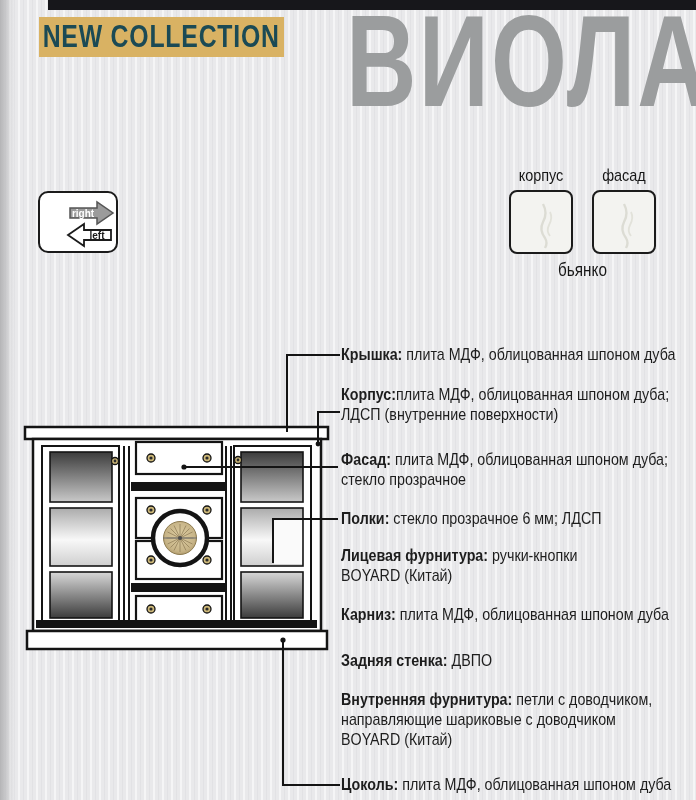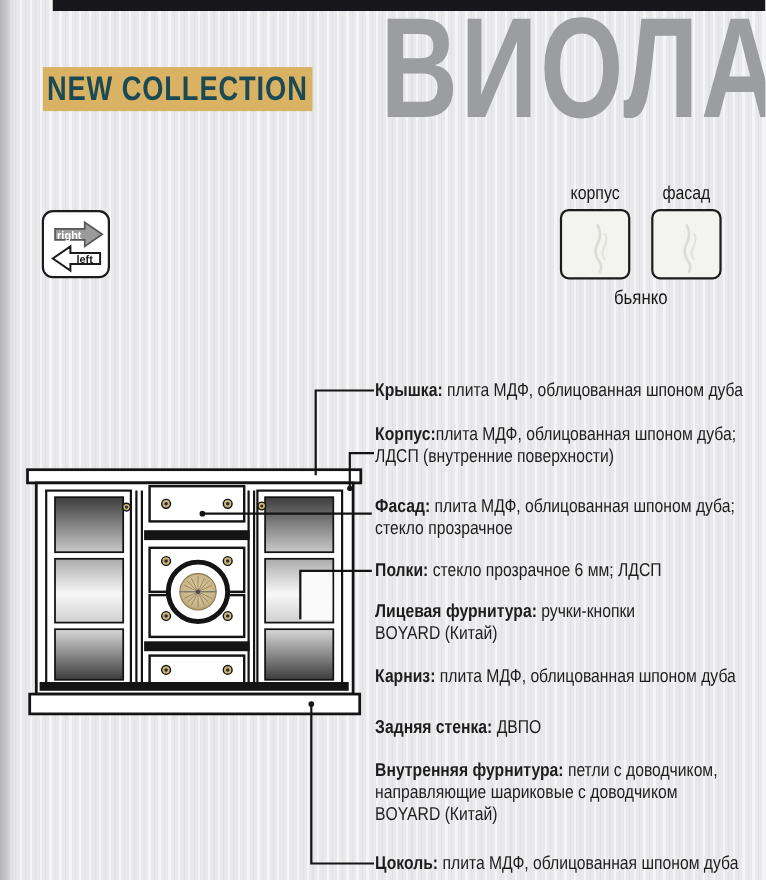--- a/index.html
+++ b/index.html
@@ -17,22 +17,22 @@
     background:linear-gradient(90deg,#b4b4b6,rgba(233,233,235,0));}
   .topbar{position:absolute;left:48px;top:0;width:648px;height:10px;background:#17171b;}
   .badge{position:absolute;left:39px;top:17px;width:245px;height:40px;
     display:flex;align-items:center;justify-content:center;}
   .badge-text{font-size:31px;font-weight:700;letter-spacing:1px;
     transform:scaleX(.8);transform-origin:center;white-space:nowrap;}
   .title{position:absolute;left:346px;top:-4px;font-size:130px;line-height:130px;
     font-weight:700;letter-spacing:3px;transform:scaleX(.75);transform-origin:left top;
     white-space:nowrap;}
   
-  .rev-icon{position:absolute;left:38px;top:191px;width:62px;height:62px;background:#fff;
-    border:2.5px solid #1b1b1b;border-radius:10px;box-sizing:border-box;}
+  .rev-icon{position:absolute;left:38px;top:191px;width:80px;height:62px;background:#fff;
+    border:2.5px solid #1b1b1b;border-radius:10px;box-sizing:border-box;padding-left:20px;}
   
   .swatch{position:absolute;width:64px;height:64px;background:#f3f3f0;border:2.2px solid #1b1b1b;
     border-radius:8px;box-sizing:border-box;overflow:hidden;}
   .swatch.k{left:509px;top:190px;} .swatch.f{left:592px;top:190px;}
   .swatch-label{position:absolute;width:64px;text-align:center;font-size:17px;line-height:18px;
     transform:scaleX(.85);transform-origin:center;white-space:nowrap;color:#161616;}
   .swatch-label.k{left:509px;top:167px;} .swatch-label.f{left:592px;top:167px;}
   .finish-label{position:absolute;left:509px;top:260px;width:147px;text-align:center;
     font-size:18px;transform:scaleX(.85);transform-origin:center;color:#161616;}
   
@@ -43,21 +43,21 @@
   .spec .term{font-weight:700;}
   .spec .line{white-space:nowrap;}
 </style>
 </head>
 <body>
 
 <div class="page">
   <div class="edge-shadow"></div>
   <div class="topbar"></div>
 
-  <div class="badge" id="badge" style="background: rgb(217, 178, 99); margin-top: 44px;">
+  <div class="badge" id="badge" style="background: rgb(217, 178, 99);">
     <span class="badge-text" id="badgeText" style="color: rgb(27, 74, 85);">NEW COLLECTION</span>
   </div>
 
   <div class="title" id="pageTitle" style="color: rgb(155, 157, 158);">ВИОЛА</div>
 
   <div class="rev-icon">
     <svg width="61" height="57" viewBox="0 0 61 57">
       <path d="M10 15 h27 v-6 l16 11 -16 11 v-6 h-27 z" fill="#9b9b9b" stroke="#555" stroke-width="1.5"></path>
       <text x="23" y="24" font-size="10" font-weight="bold" fill="#fff" text-anchor="middle" font-family="Liberation Sans, sans-serif">right</text>
       <path d="M51 37 h-27 v-6 l-16 11 16 11 v-6 h27 z" fill="#fff" stroke="#1b1b1b" stroke-width="1.8"></path>

